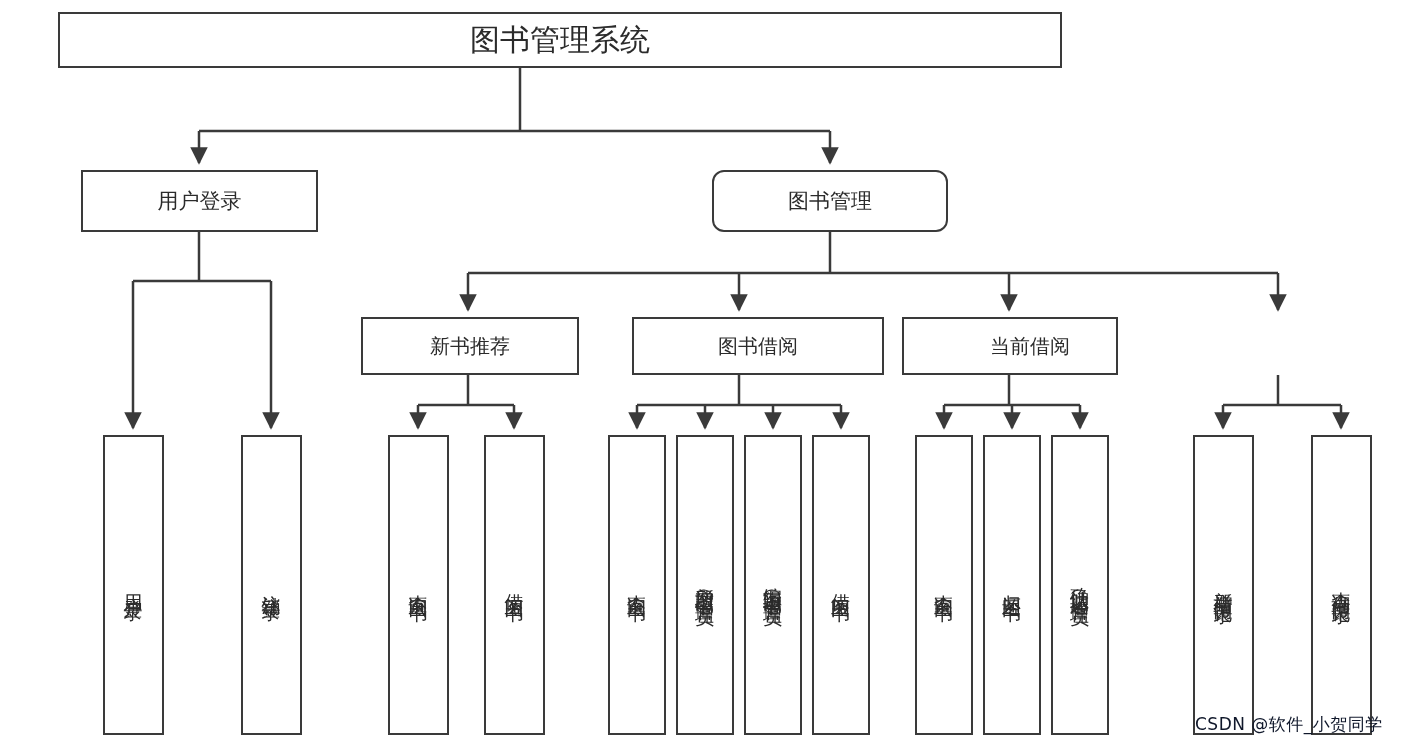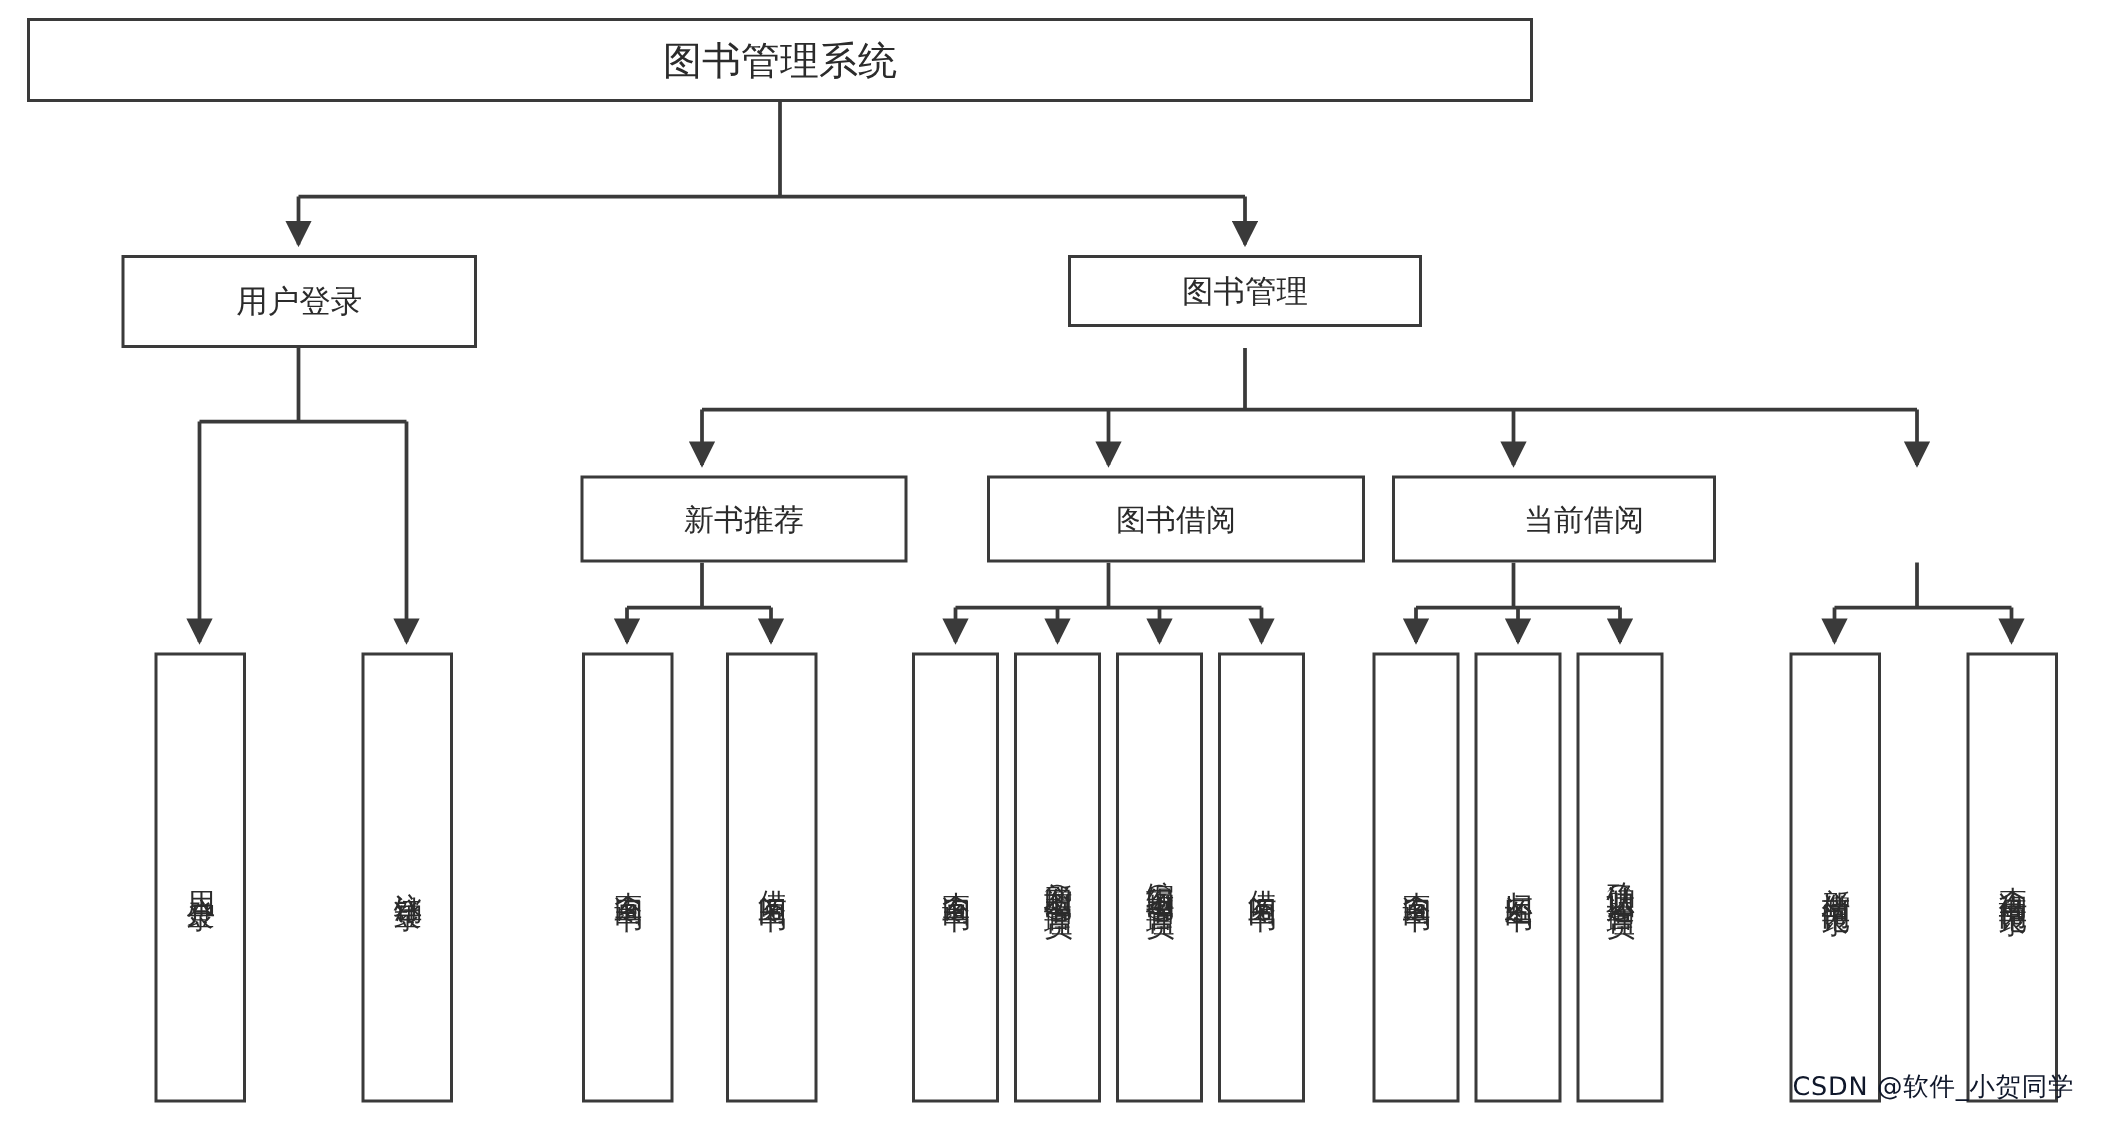--- a/index.html
+++ b/index.html
@@ -29,28 +29,28 @@
     position: absolute;
     box-sizing: border-box;
     border: 2px solid #3a3a3a;
     background: #ffffff;
     display: flex;
     align-items: center;
     justify-content: center;
     color: #2b2b2b;
   }
   .node.root {
-    font-size: 26px;
+    font-size: 30px;
+    margin-left: 40px;
   }
   .node.level2 {
     font-size: 21px;
   }
   .node.level3 {
     font-size: 20px;
-    margin-left: 26px;
   }
   .node.leaf {
     align-items: center;
     justify-content: center;
     font-size: 19px;
   }
   .vtext {
     writing-mode: vertical-rl;
     text-orientation: upright;
     letter-spacing: 3px;
@@ -120,21 +120,21 @@
     </g>
   </svg>
 
   <div class="node root" style="left:18px; top:12px; width:1004px; height:56px;">
     <span>图书管理系统</span>
   </div>
 
   <div class="node level2" style="left:81px; top:170px; width:237px; height:62px;">
     <span>用户登录</span>
   </div>
-  <div class="node level2" style="left:712px; top:170px; width:236px; height:48px;">
+  <div class="node level2" style="left:712px; top:170px; width:236px; height:62px;border-radius:12px;">
     <span>图书管理</span>
   </div>
 
   <div class="node level3" style="left:361px; top:317px; width:218px; height:58px;">
     <span>新书推荐</span>
   </div>
   <div class="node level3" style="left:632px; top:317px; width:252px; height:58px;">
     <span>图书借阅</span>
   </div>
   <div class="node level3" style="left:902px; top:317px; width:216px; height:58px;padding-left:40px;">

